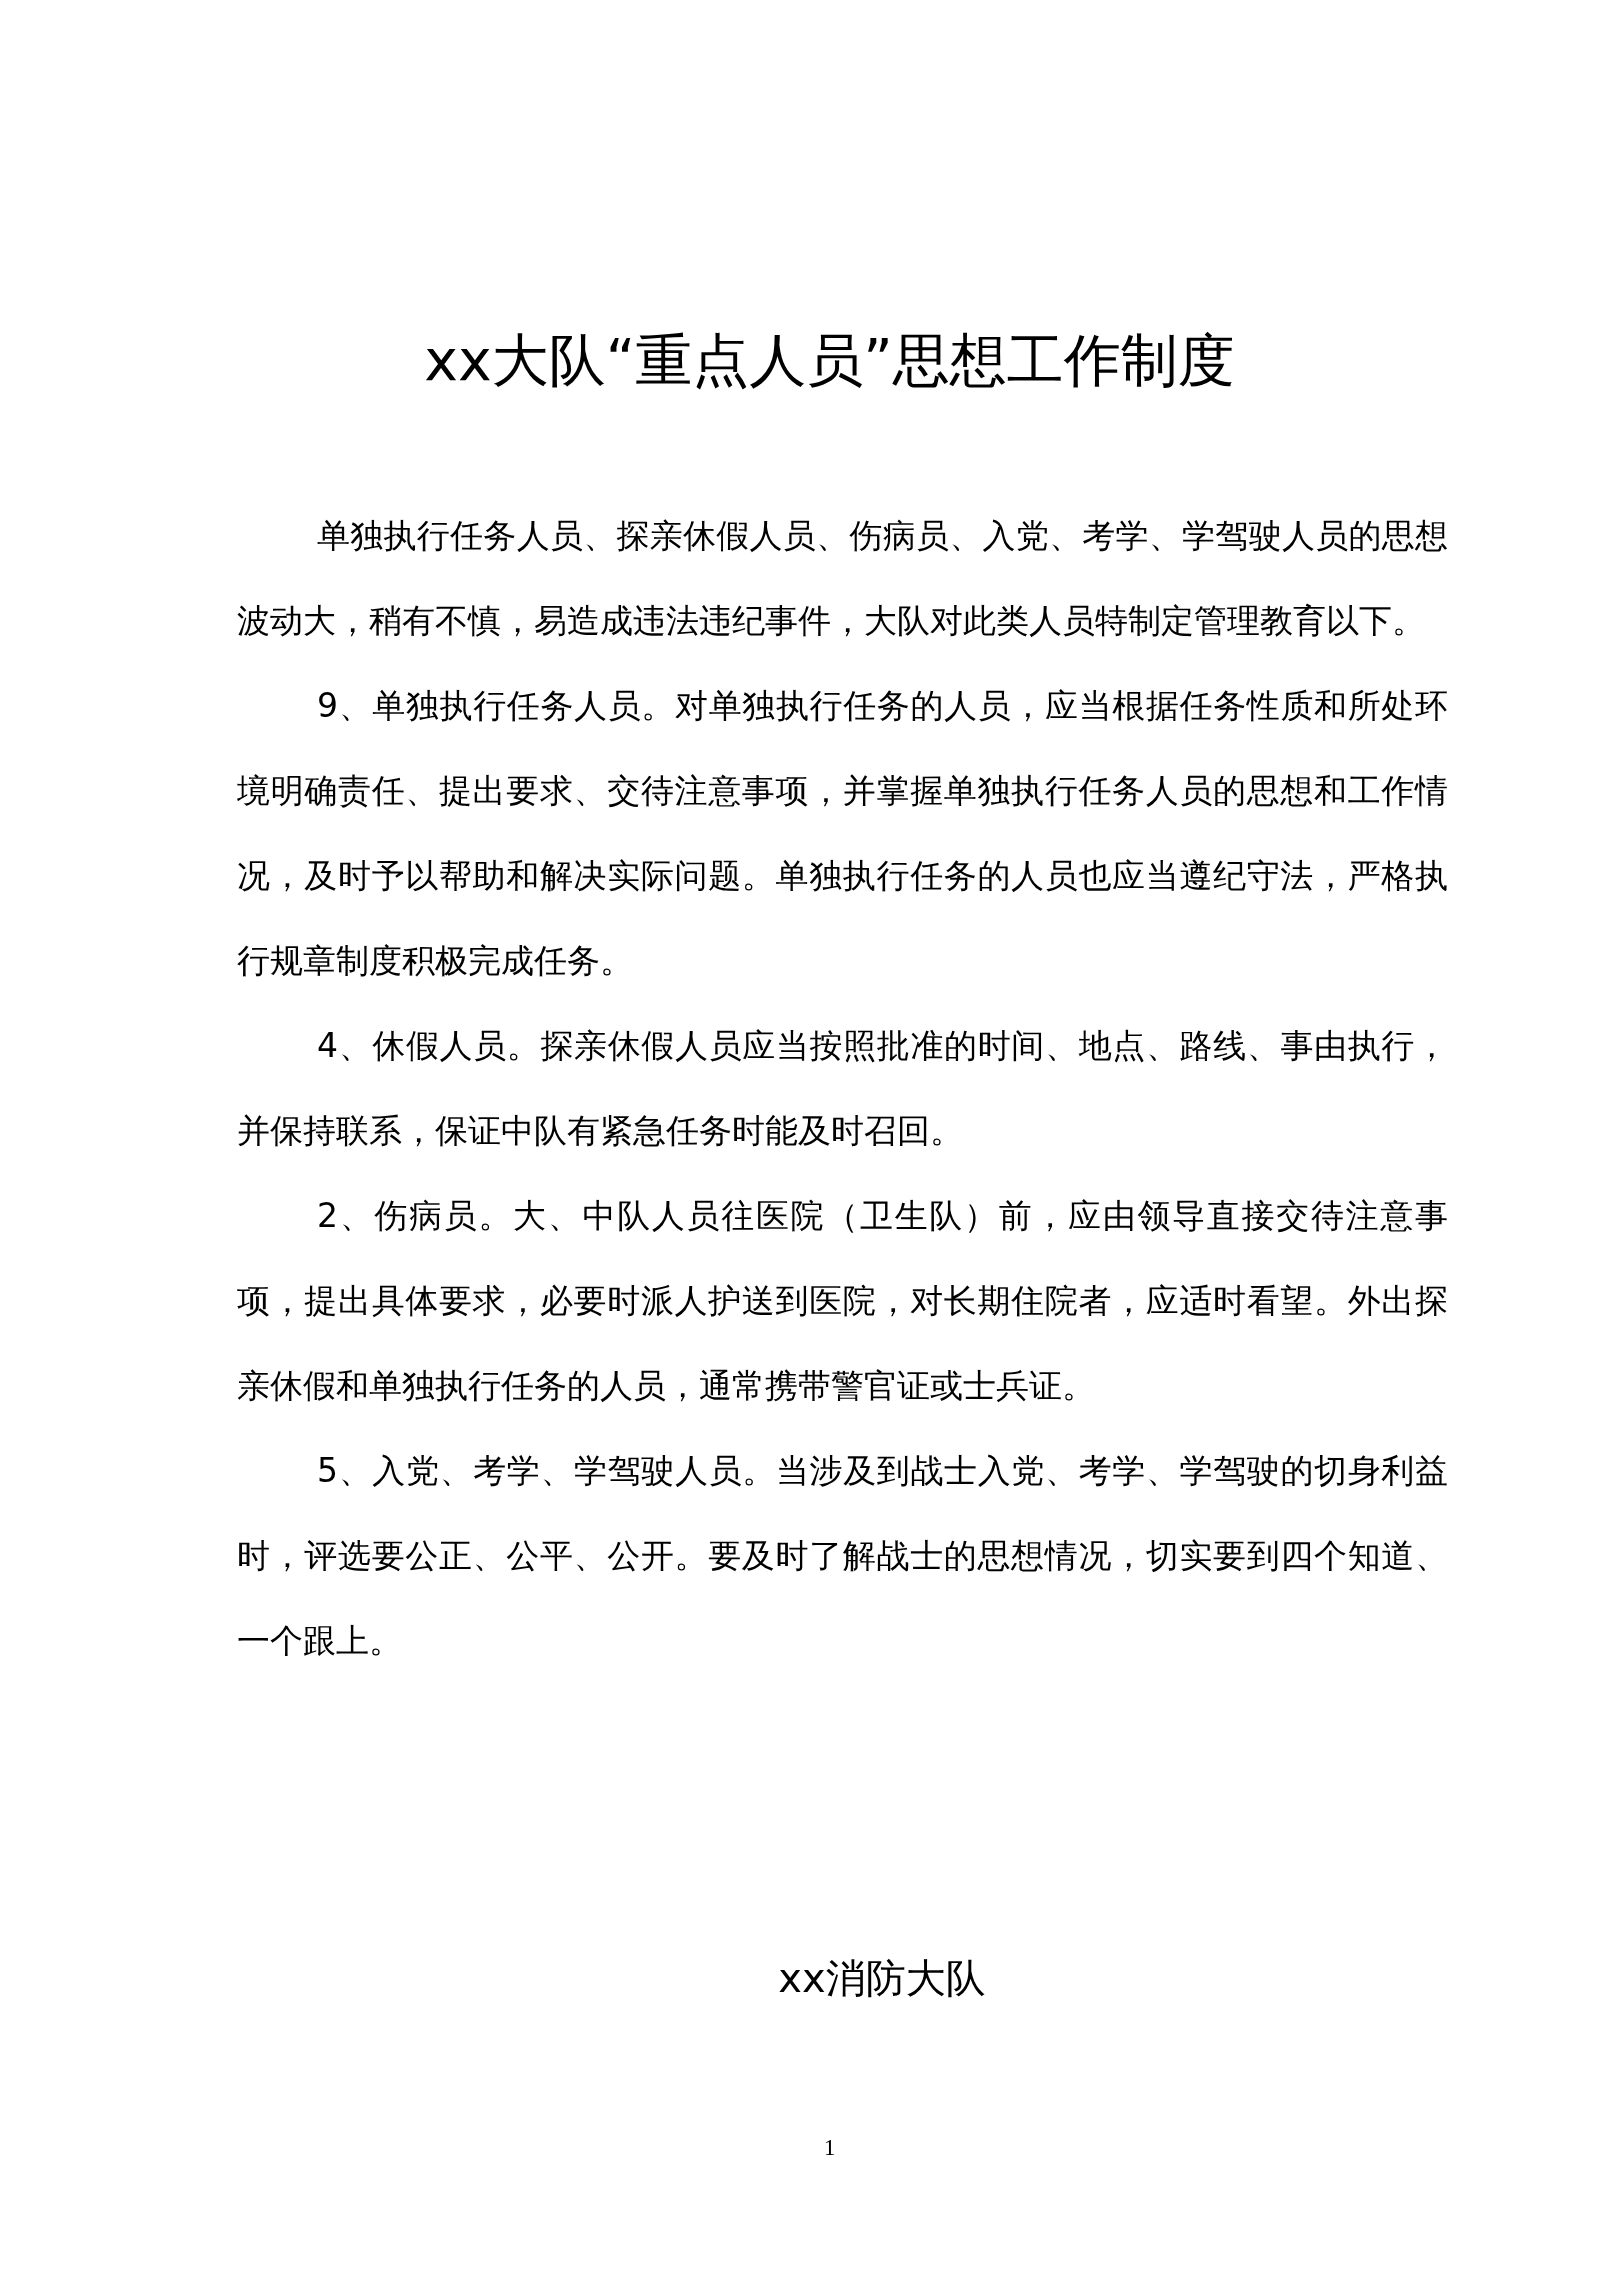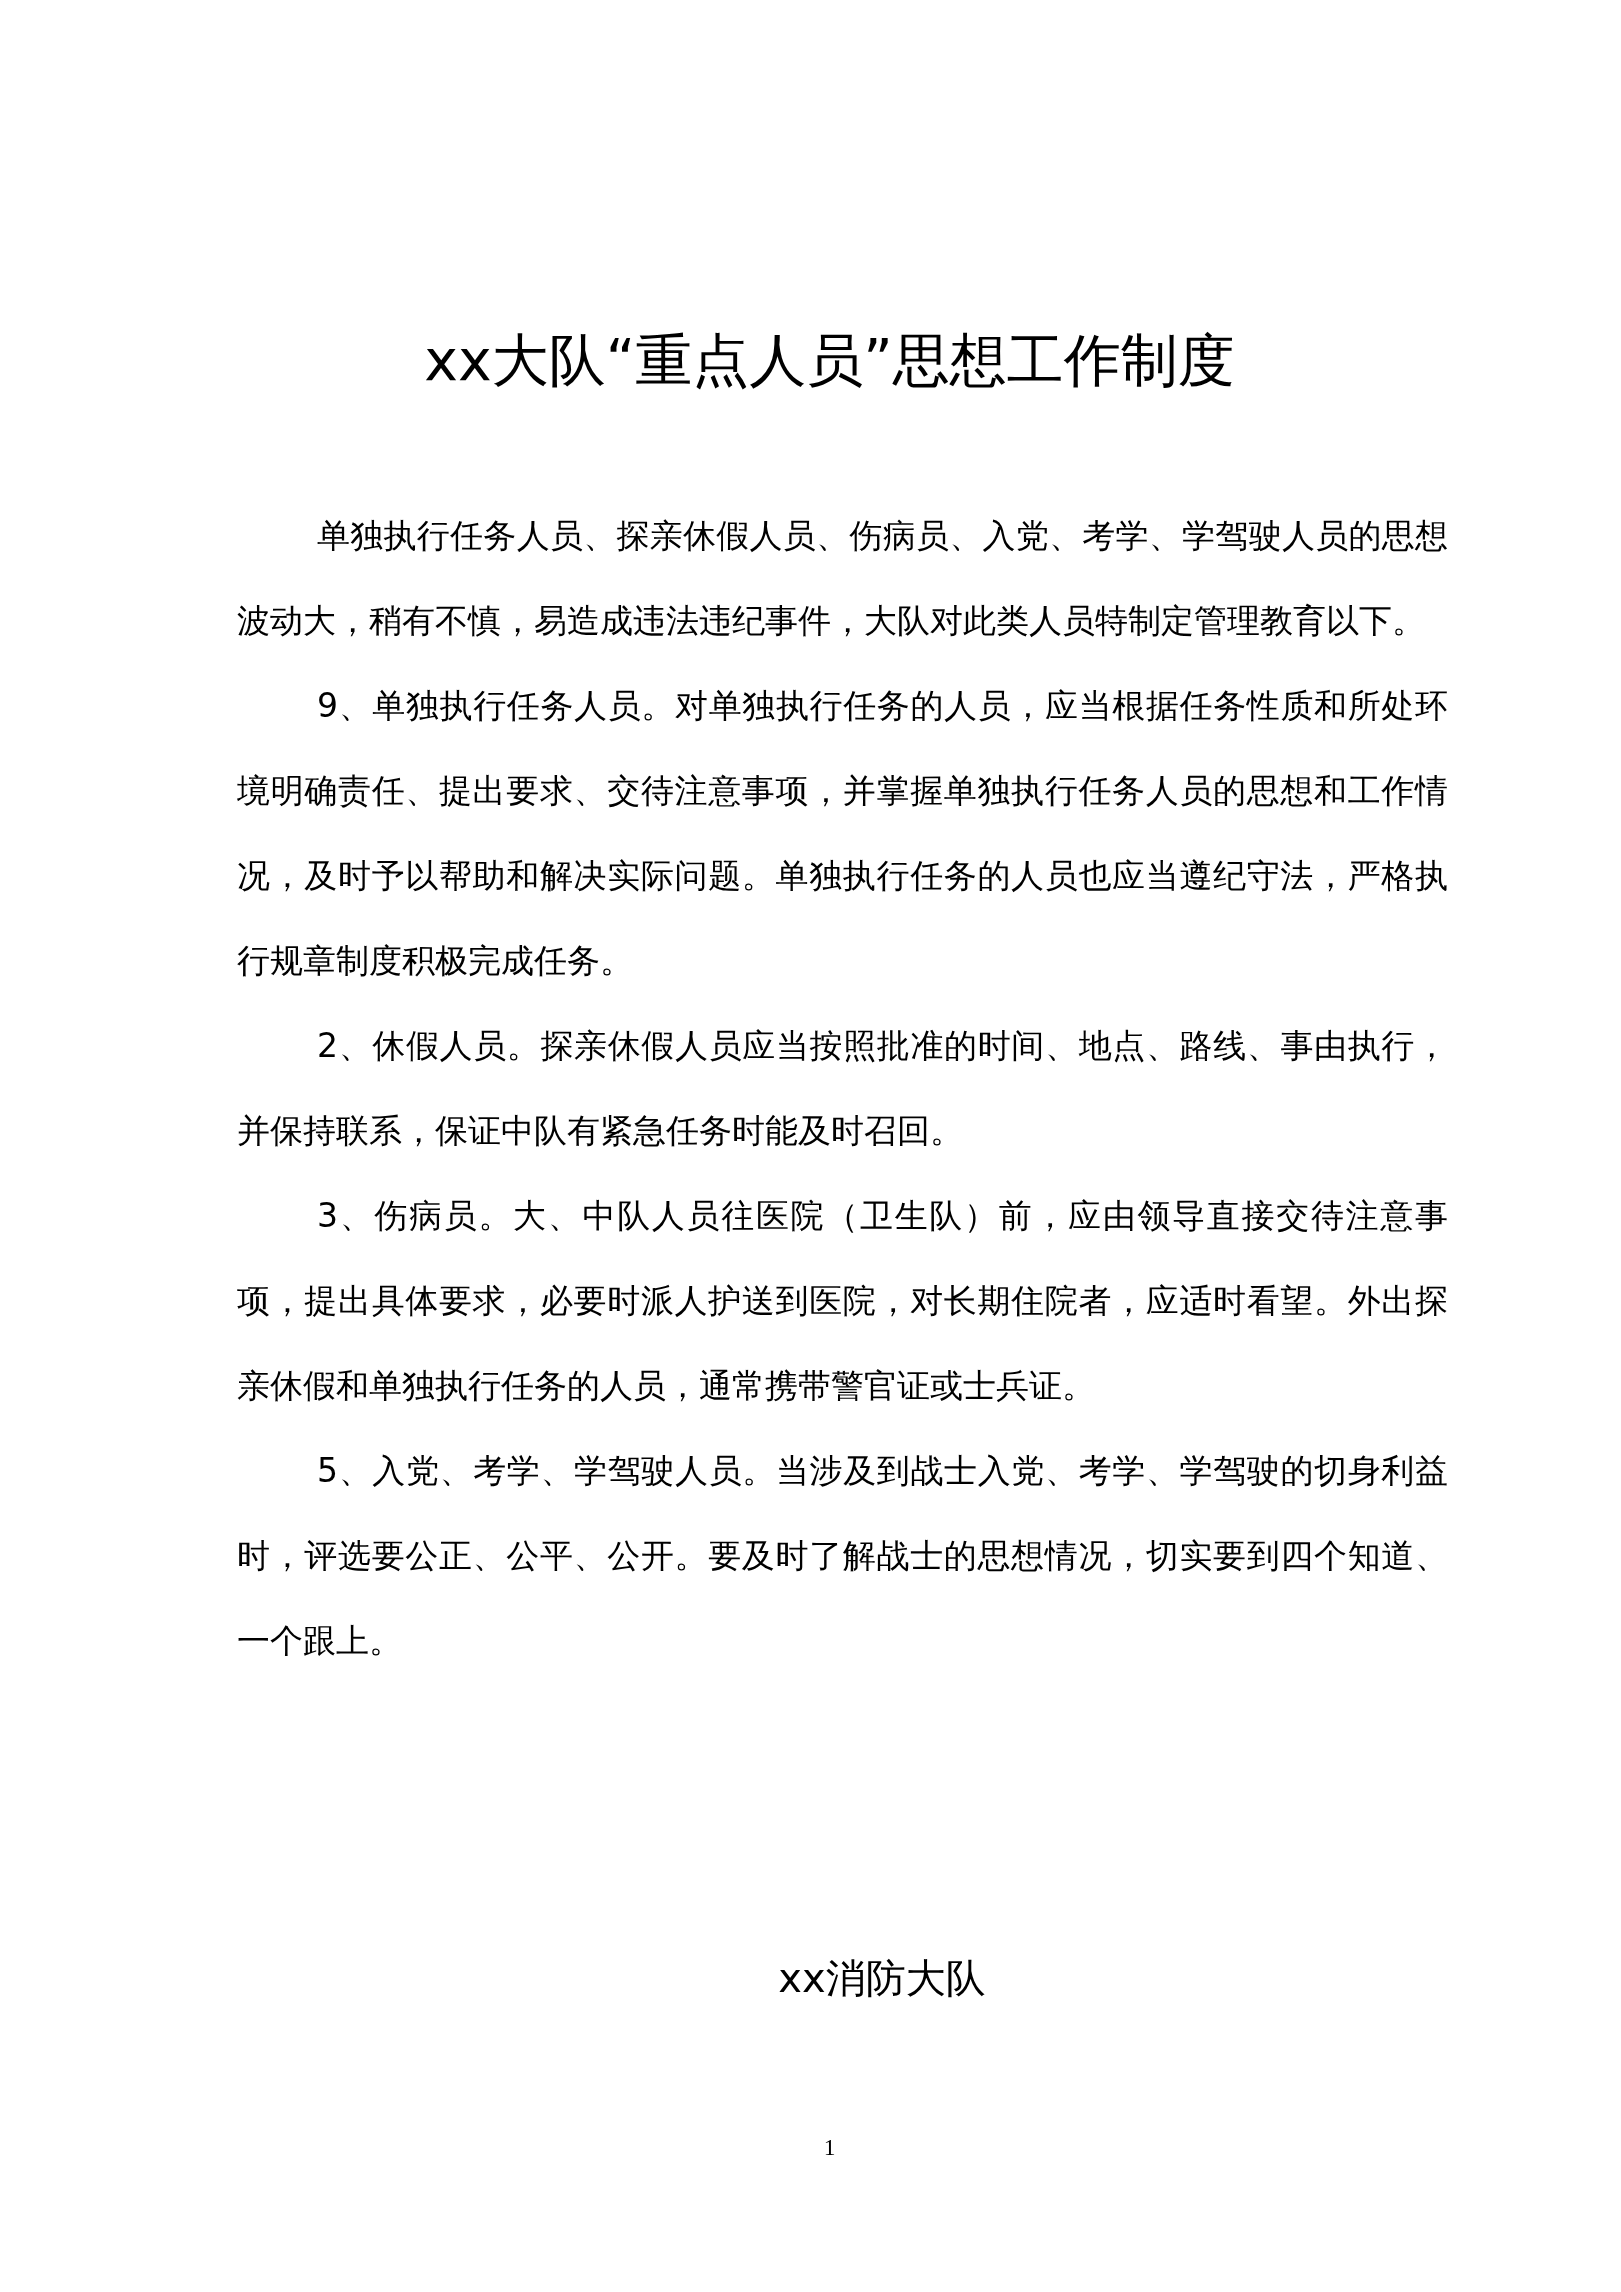--- a/index.html
+++ b/index.html
@@ -36,22 +36,22 @@
 </style>
 </head>
 <body>
 
 <div class="page">
   <div class="title">xx大队“重点人员”思想工作制度</div>
 
   <div class="body">
     <p class="para">单独执行任务人员、探亲休假人员、伤病员、入党、考学、学驾驶人员的思想波动大，稍有不慎，易造成违法违纪事件，大队对此类人员特制定管理教育以下。</p>
     <p class="para">9、单独执行任务人员。对单独执行任务的人员，应当根据任务性质和所处环境明确责任、提出要求、交待注意事项，并掌握单独执行任务人员的思想和工作情况，及时予以帮助和解决实际问题。单独执行任务的人员也应当遵纪守法，严格执行规章制度积极完成任务。</p>
-    <p class="para">2、休假人员。探亲休假人员应当按照批准的时间、地点、路线、事由执行，并保持联系，保证中队有紧急任务时能及时召回。</p>
-    <p class="para">3、伤病员。大、中队人员往医院（卫生队）前，应由领导直接交待注意事项，提出具体要求，必要时派人护送到医院，对长期住院者，应适时看望。外出探亲休假和单独执行任务的人员，通常携带警官证或士兵证。</p>
+    <p class="para">4、休假人员。探亲休假人员应当按照批准的时间、地点、路线、事由执行，并保持联系，保证中队有紧急任务时能及时召回。</p>
+    <p class="para">2、伤病员。大、中队人员往医院（卫生队）前，应由领导直接交待注意事项，提出具体要求，必要时派人护送到医院，对长期住院者，应适时看望。外出探亲休假和单独执行任务的人员，通常携带警官证或士兵证。</p>
     <p class="para">5、入党、考学、学驾驶人员。当涉及到战士入党、考学、学驾驶的切身利益时，评选要公正、公平、公开。要及时了解战士的思想情况，切实要到四个知道、一个跟上。</p>
   </div>
 
   <div class="sign">xx消防大队</div>
 
   <div class="page-number">1</div>
 </div>
 
 
 </body></html>

